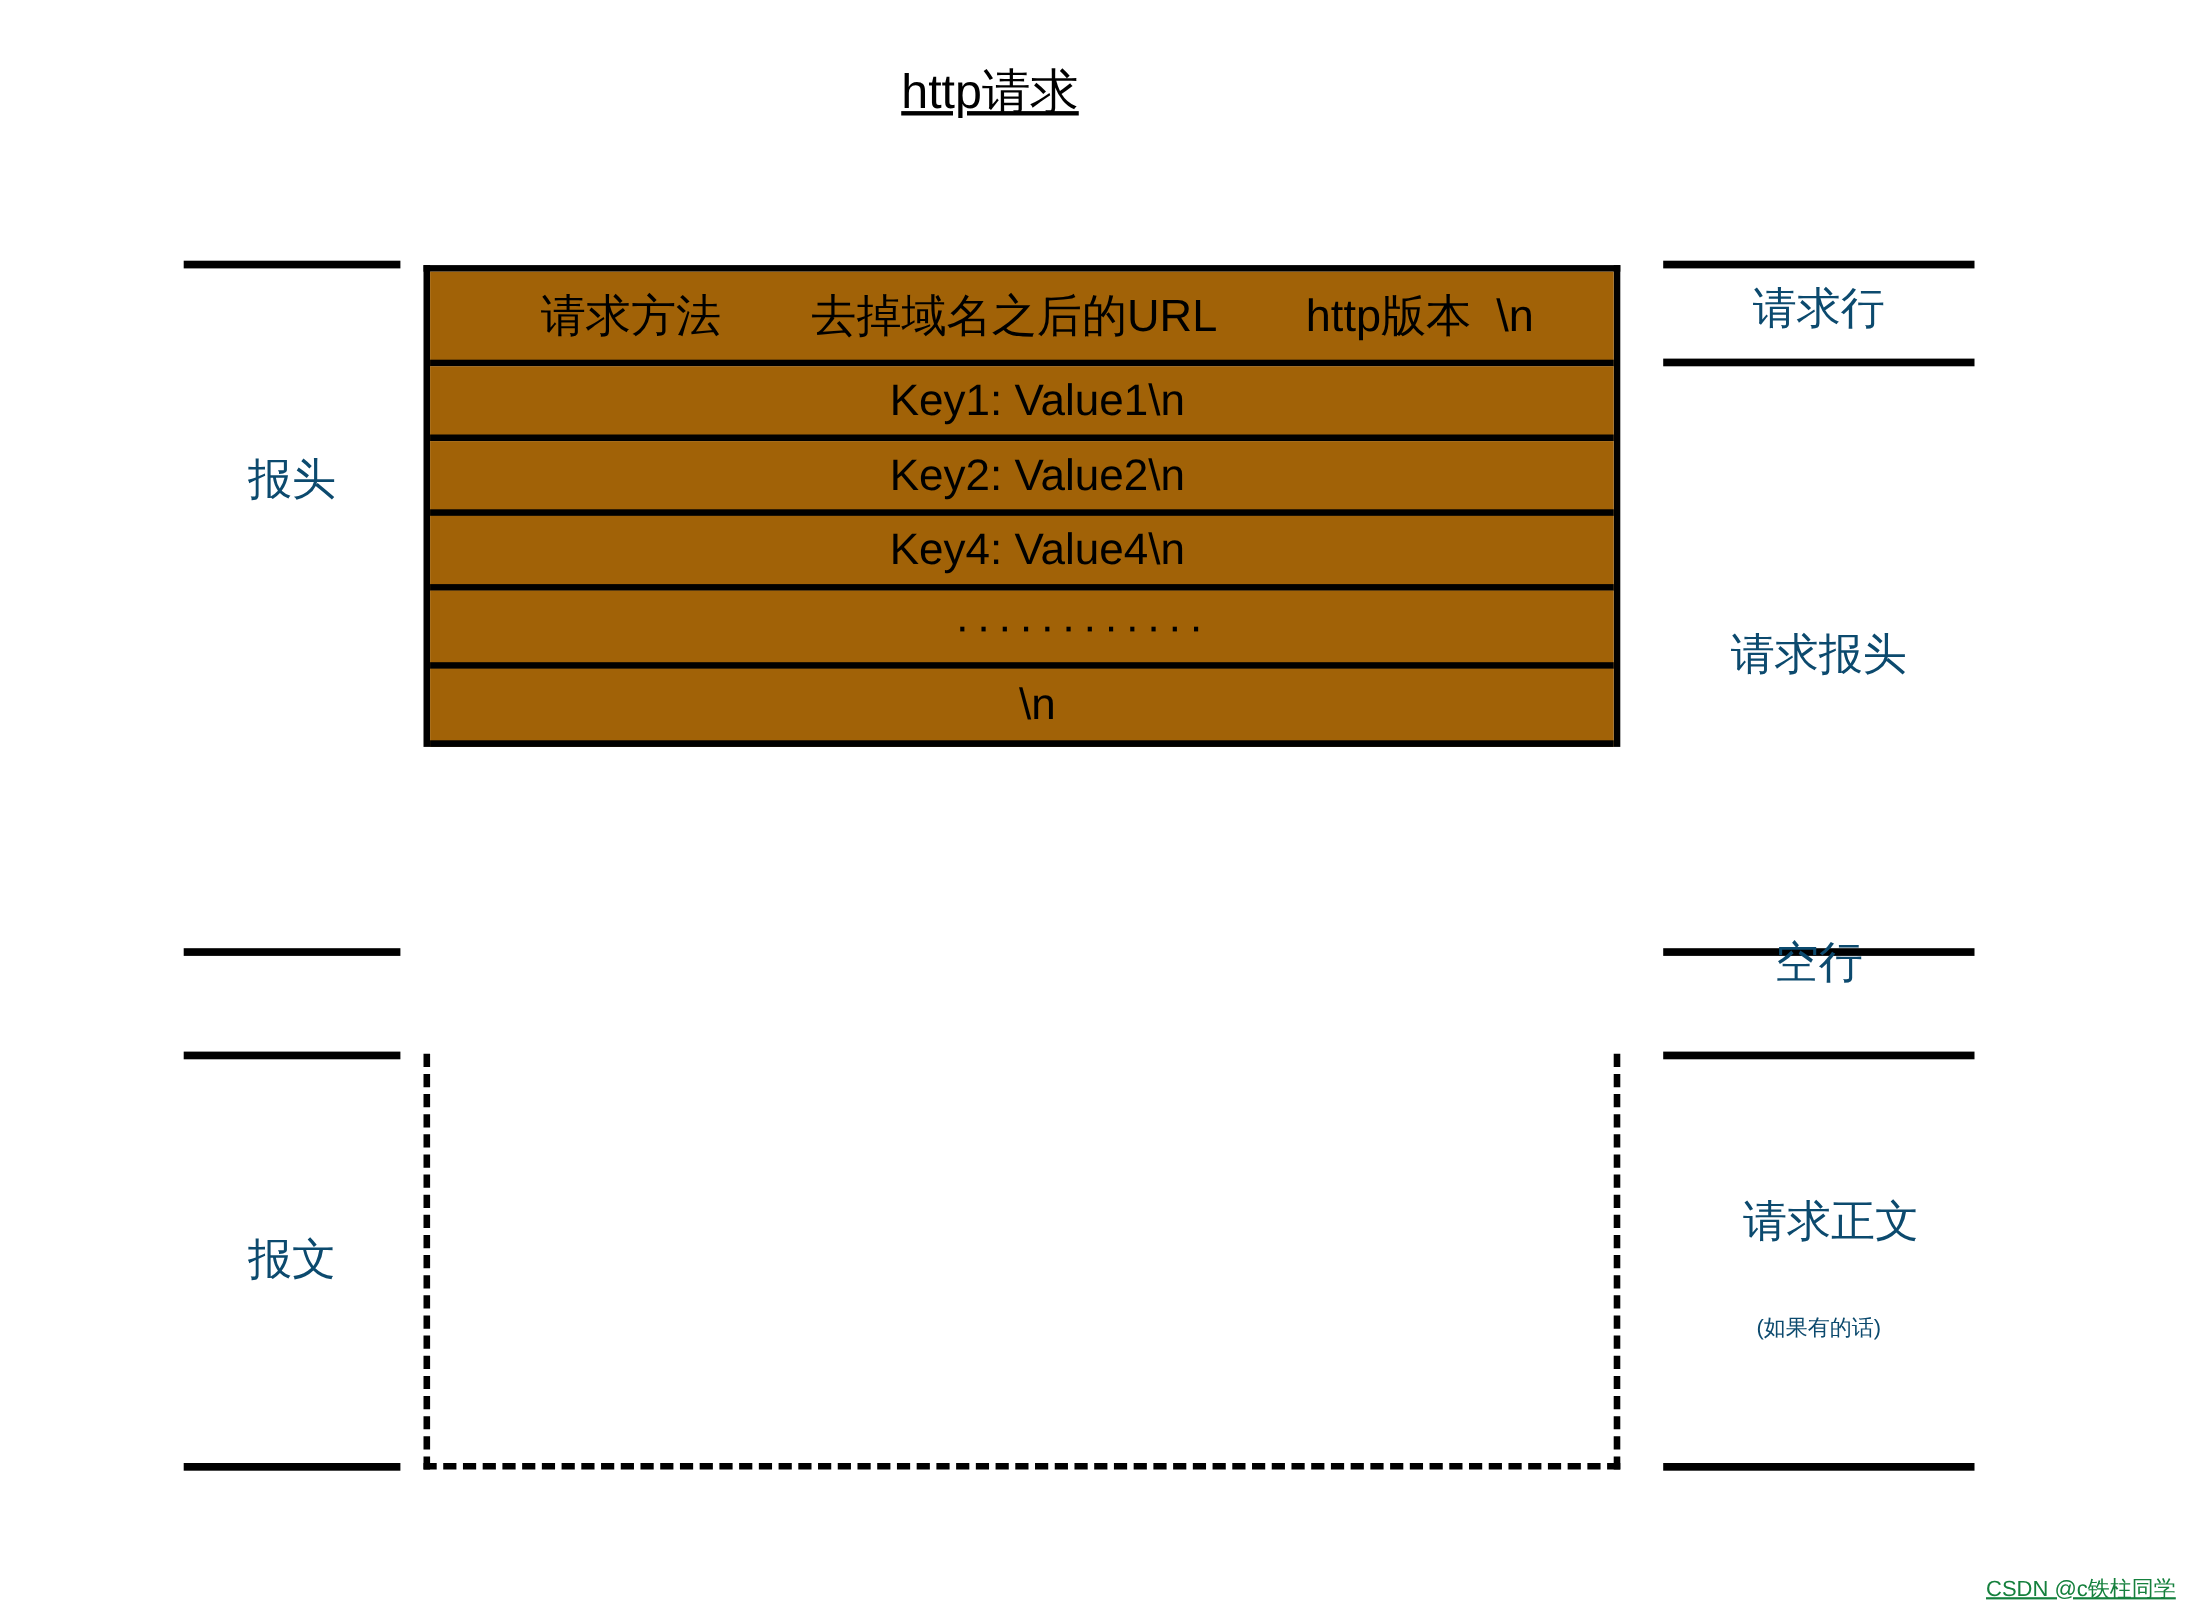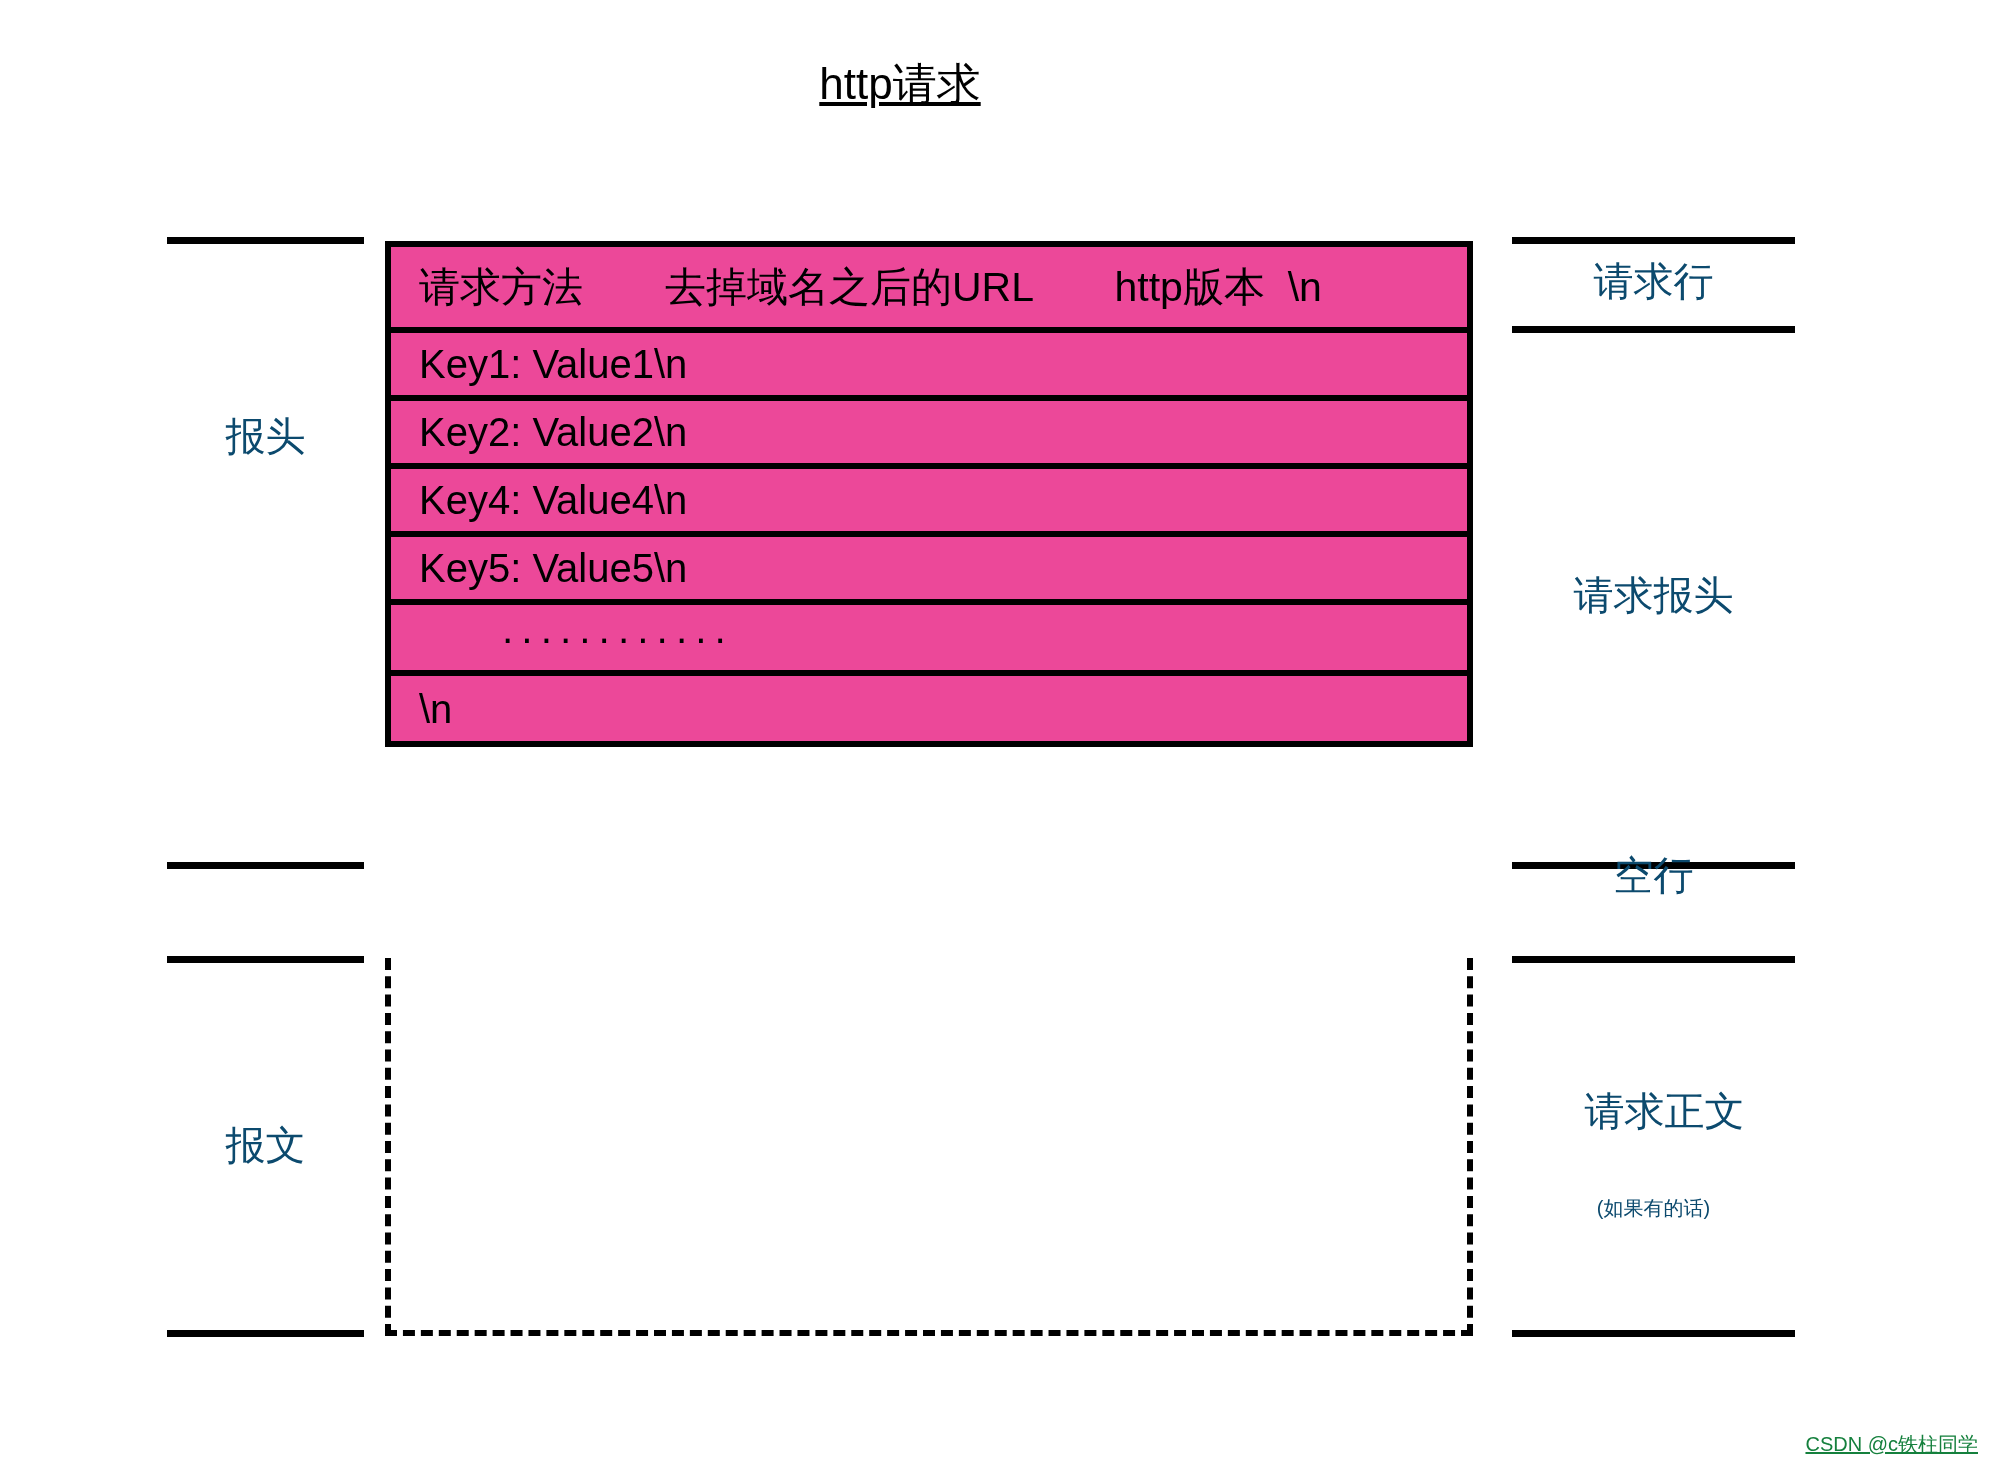--- a/index.html
+++ b/index.html
@@ -43,21 +43,22 @@
   }
   .table-row {
     box-sizing: border-box;
     border-bottom: 6px solid #000;
     display: flex;
     align-items: center;
     padding-left: 28px;
     font-size: 40px;
     line-height: 1;
     white-space: pre;
-    background: #ec4899;
+    background: #a16207;
+    justify-content: center;
   }
   .row-request-line { height: 86px; font-size: 41px; }
   .row-header { height: 68px; }
   .row-dots  { height: 71px; padding-left: 0; }
   .row-blank { height: 71px; }
 
   .dots-text {
     display: block;
     padding-left: 110px;
     letter-spacing: 6px;
@@ -141,23 +142,20 @@
 
   <div class="table-row row-header">
     <span>Key2: Value2\n</span>
   </div>
 
 
   <div class="table-row row-header">
     <span>Key4: Value4\n</span>
   </div>
 
-  <div class="table-row row-header">
-    <span>Key5: Value5\n</span>
-  </div>
 
   <div class="table-row row-dots">
     <span class="dots-text">············</span>
   </div>
 
   <div class="table-row row-blank">
     <span>\n</span>
   </div>
 
 </div>

